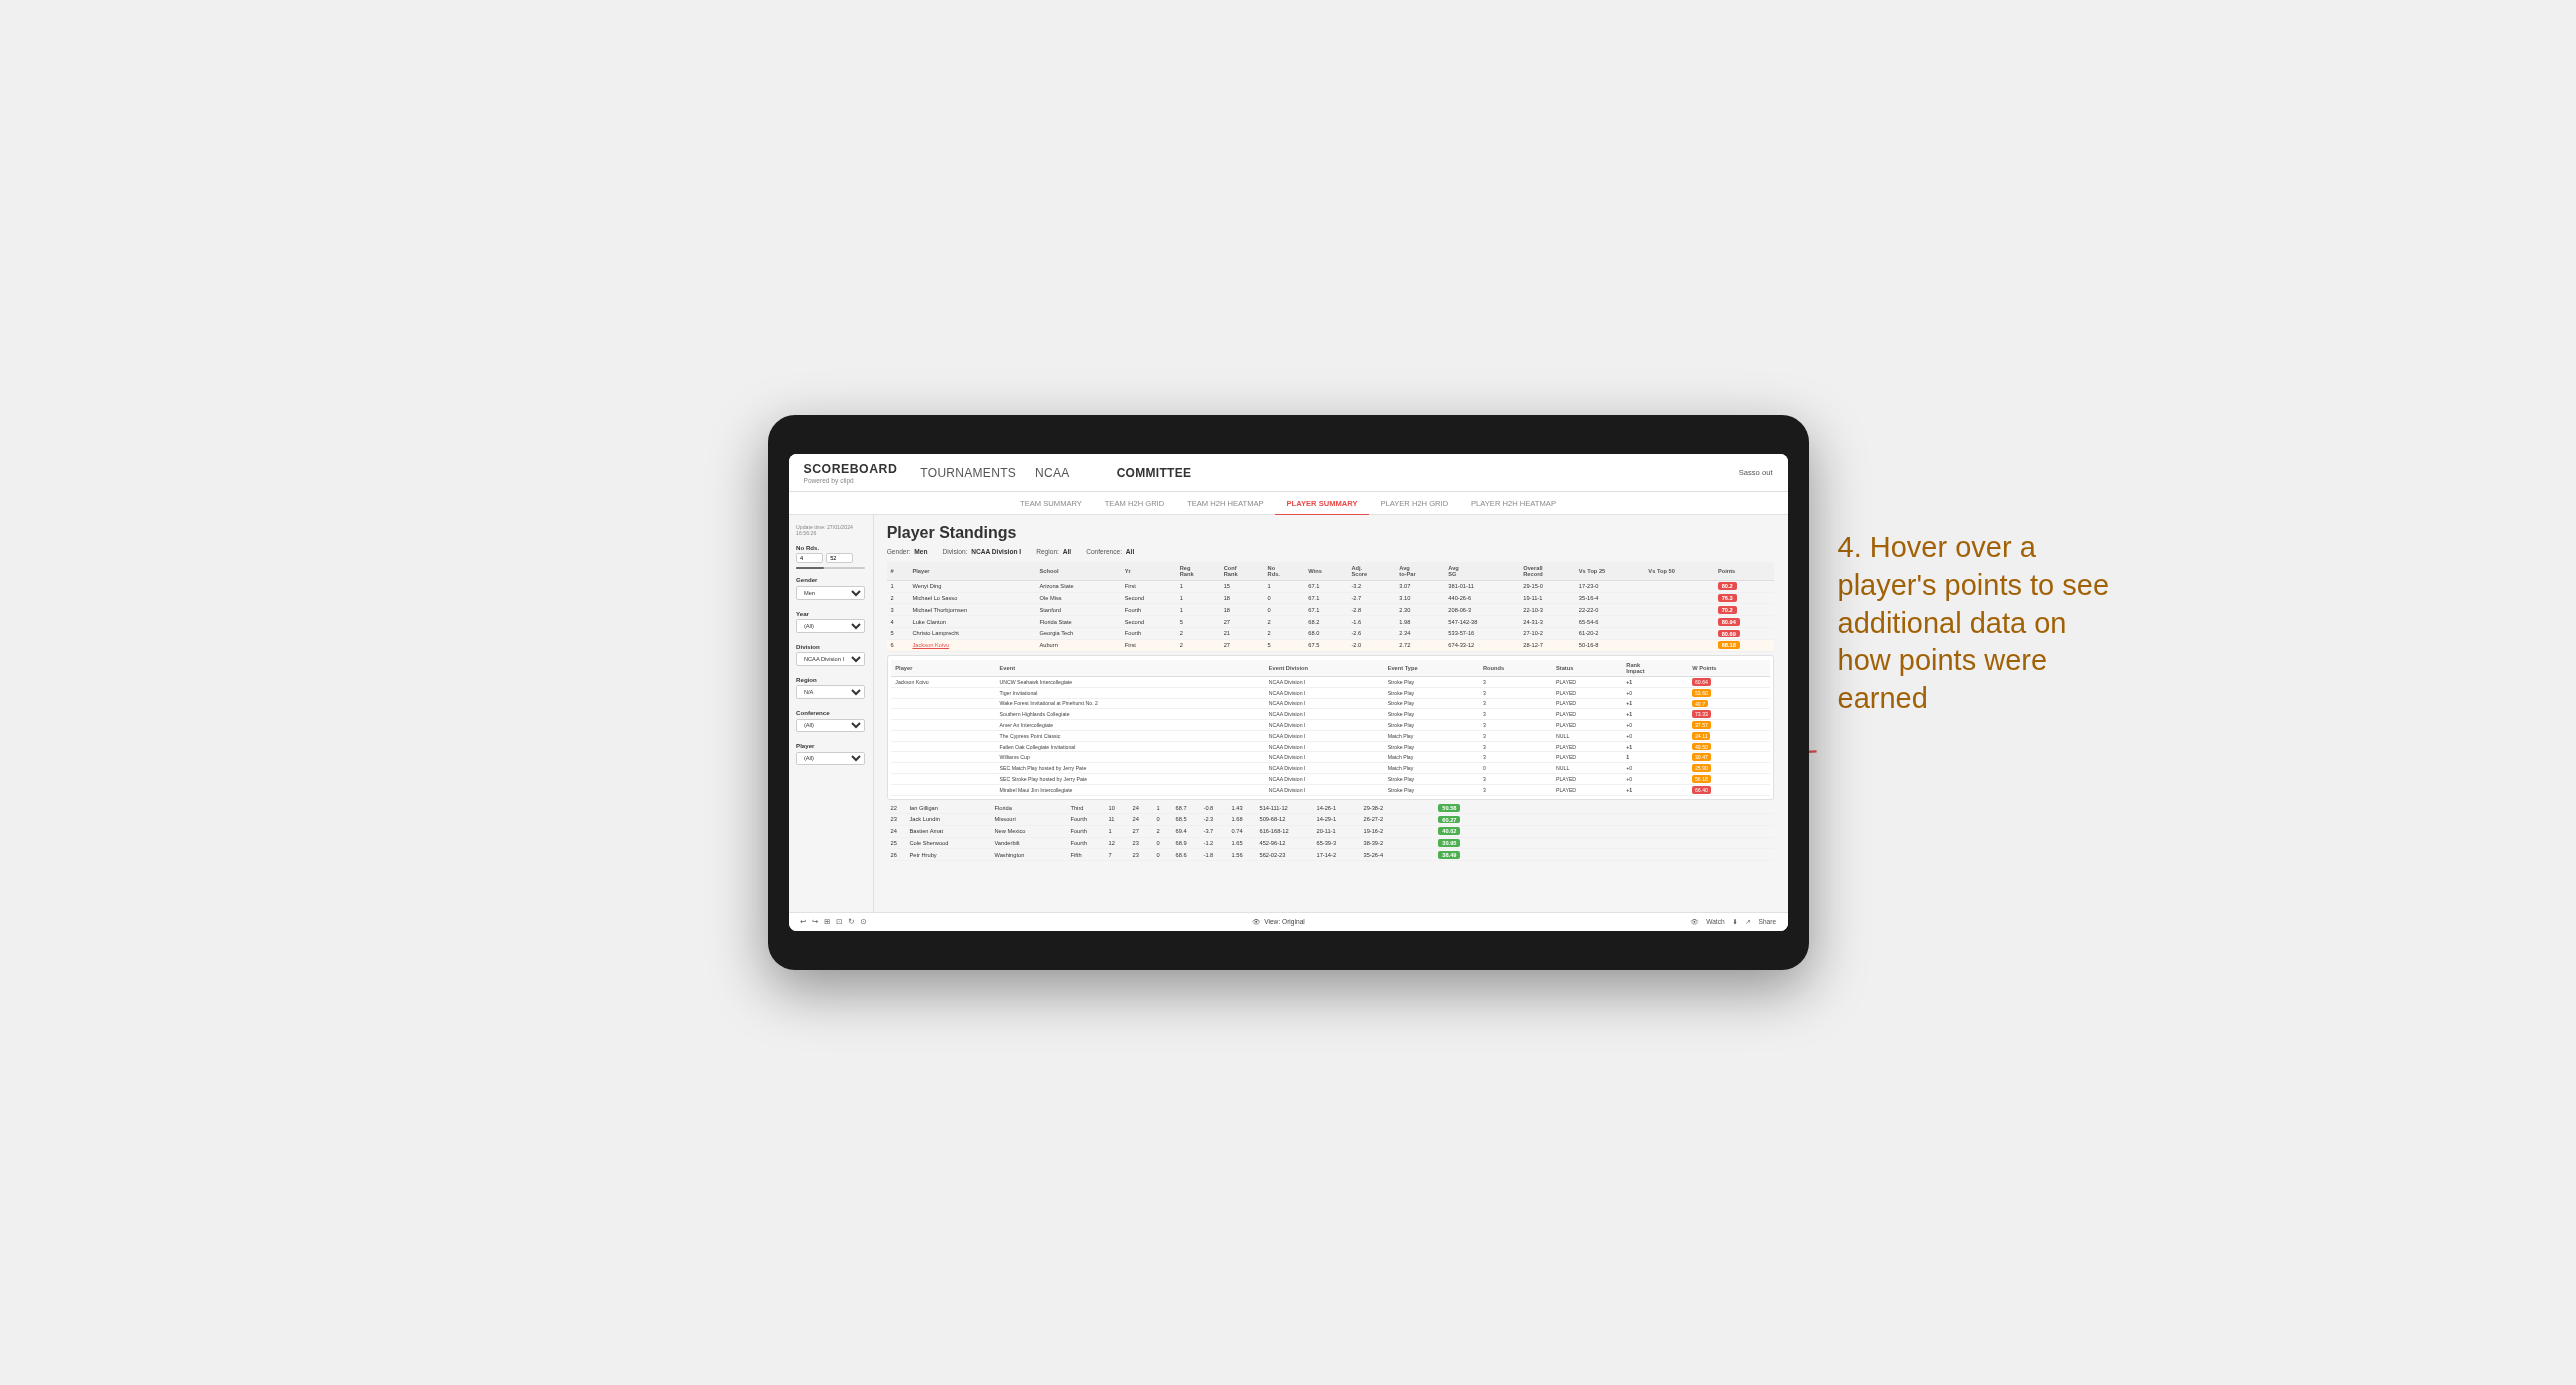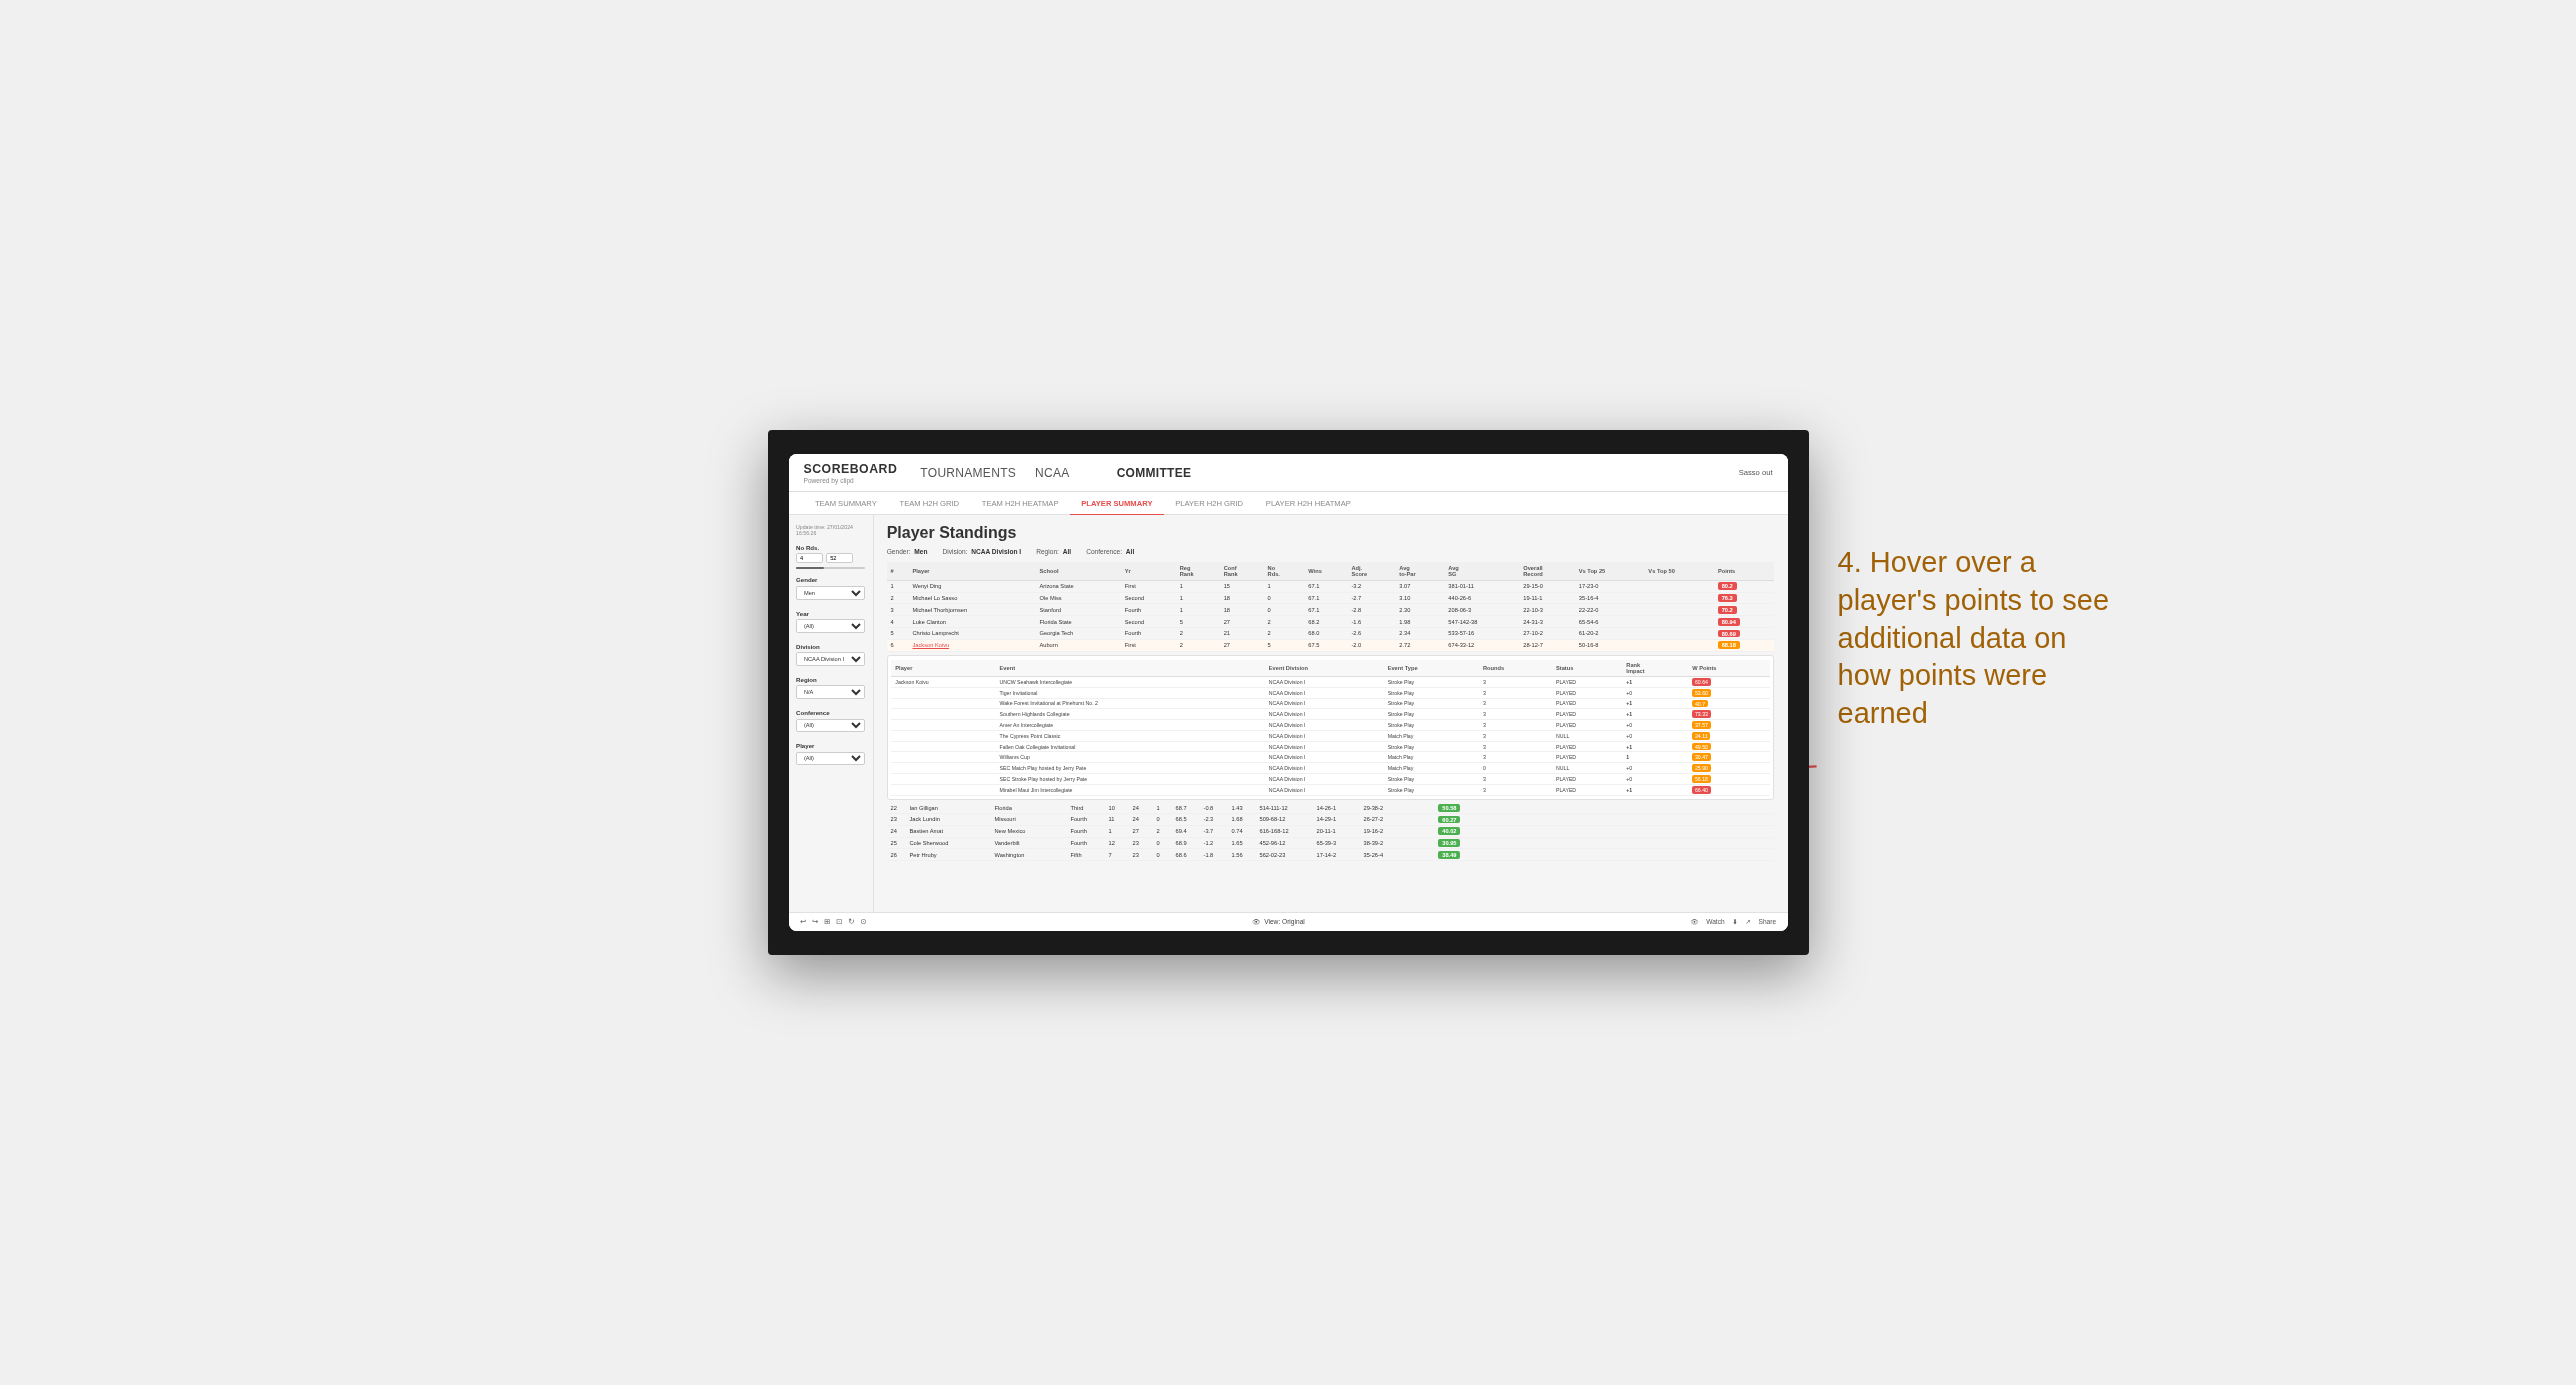--- a/index.html
+++ b/index.html
@@ -35,22 +35,22 @@
 
     .annotation-left {
       left: -246px;
       bottom: 151px;
       width: 227px;
     }
 
     
     .tablet-frame {
       background: #1a1a1a;
-      border-radius: 4px;
-      padding: 24px 21px;
+      border-radius: 27px;
+      padding: 39px 21px;
       box-shadow: 0 19px 57px rgba(0,0,0,0.4);
       position: relative;
     }
 
     .tablet-screen {
       background: #fff;
       border-radius: 7.6px;
       overflow: hidden;
       width: 100%;
     }
@@ -111,20 +111,21 @@
       color: #555;
     }
 
     
     .sub-nav {
       display: flex;
       gap: 0;
       padding: 0 15px;
       border-bottom: 1.9px solid #e0e0e0;
       background: #fff;
+      justify-content: center;
     }
 
     .sub-nav-item {
       font-size: 7.6px;
       padding: 6.6px 11.4px;
       color: #888;
       cursor: pointer;
       border-bottom: 1.9px solid transparent;
       margin-bottom: -1.9px;
       white-space: nowrap;

